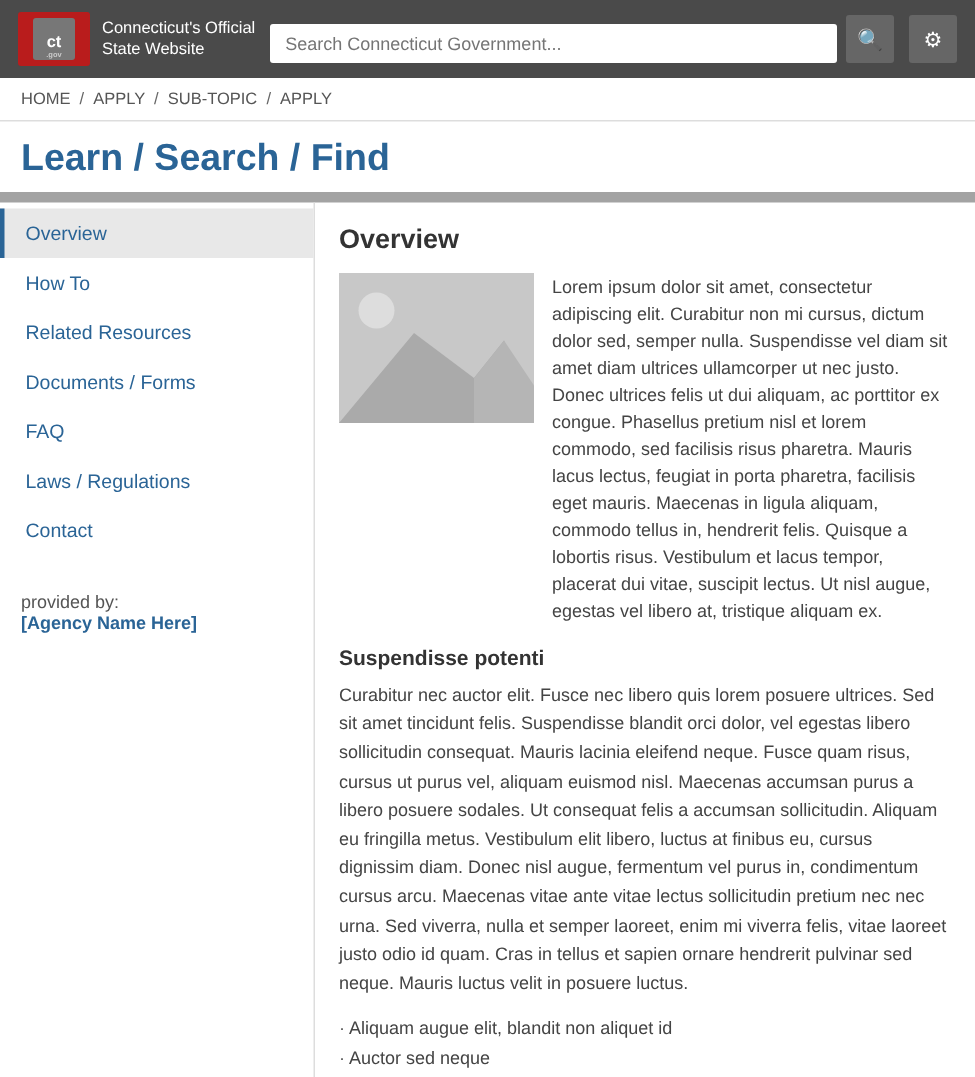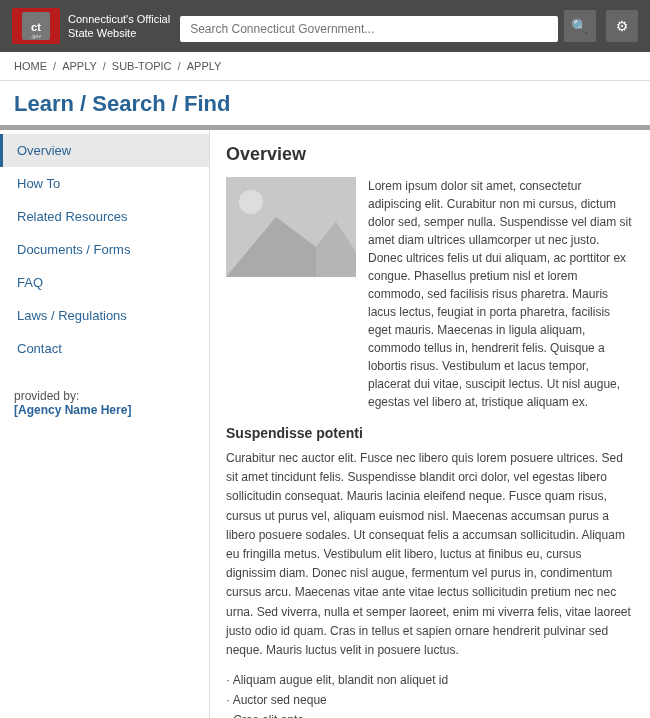--- a/index.html
+++ b/index.html
@@ -93,24 +93,24 @@
       color: #555;
       text-decoration: none;
     }
     .breadcrumb span {
       margin: 0 3px;
     }
 
     
     .page-title {
       padding: 10px 14px 8px;
-      font-size: 22px;
+      font-size: 25px;
       font-weight: bold;
       color: #2a6496;
-      border-bottom: 5px solid #a3a3a3;
+      border-bottom: 7px solid #a3a3a3;
     }
 
     
     .main-layout {
       display: flex;
     }
 
     
     .sidebar {
       width: 210px;

